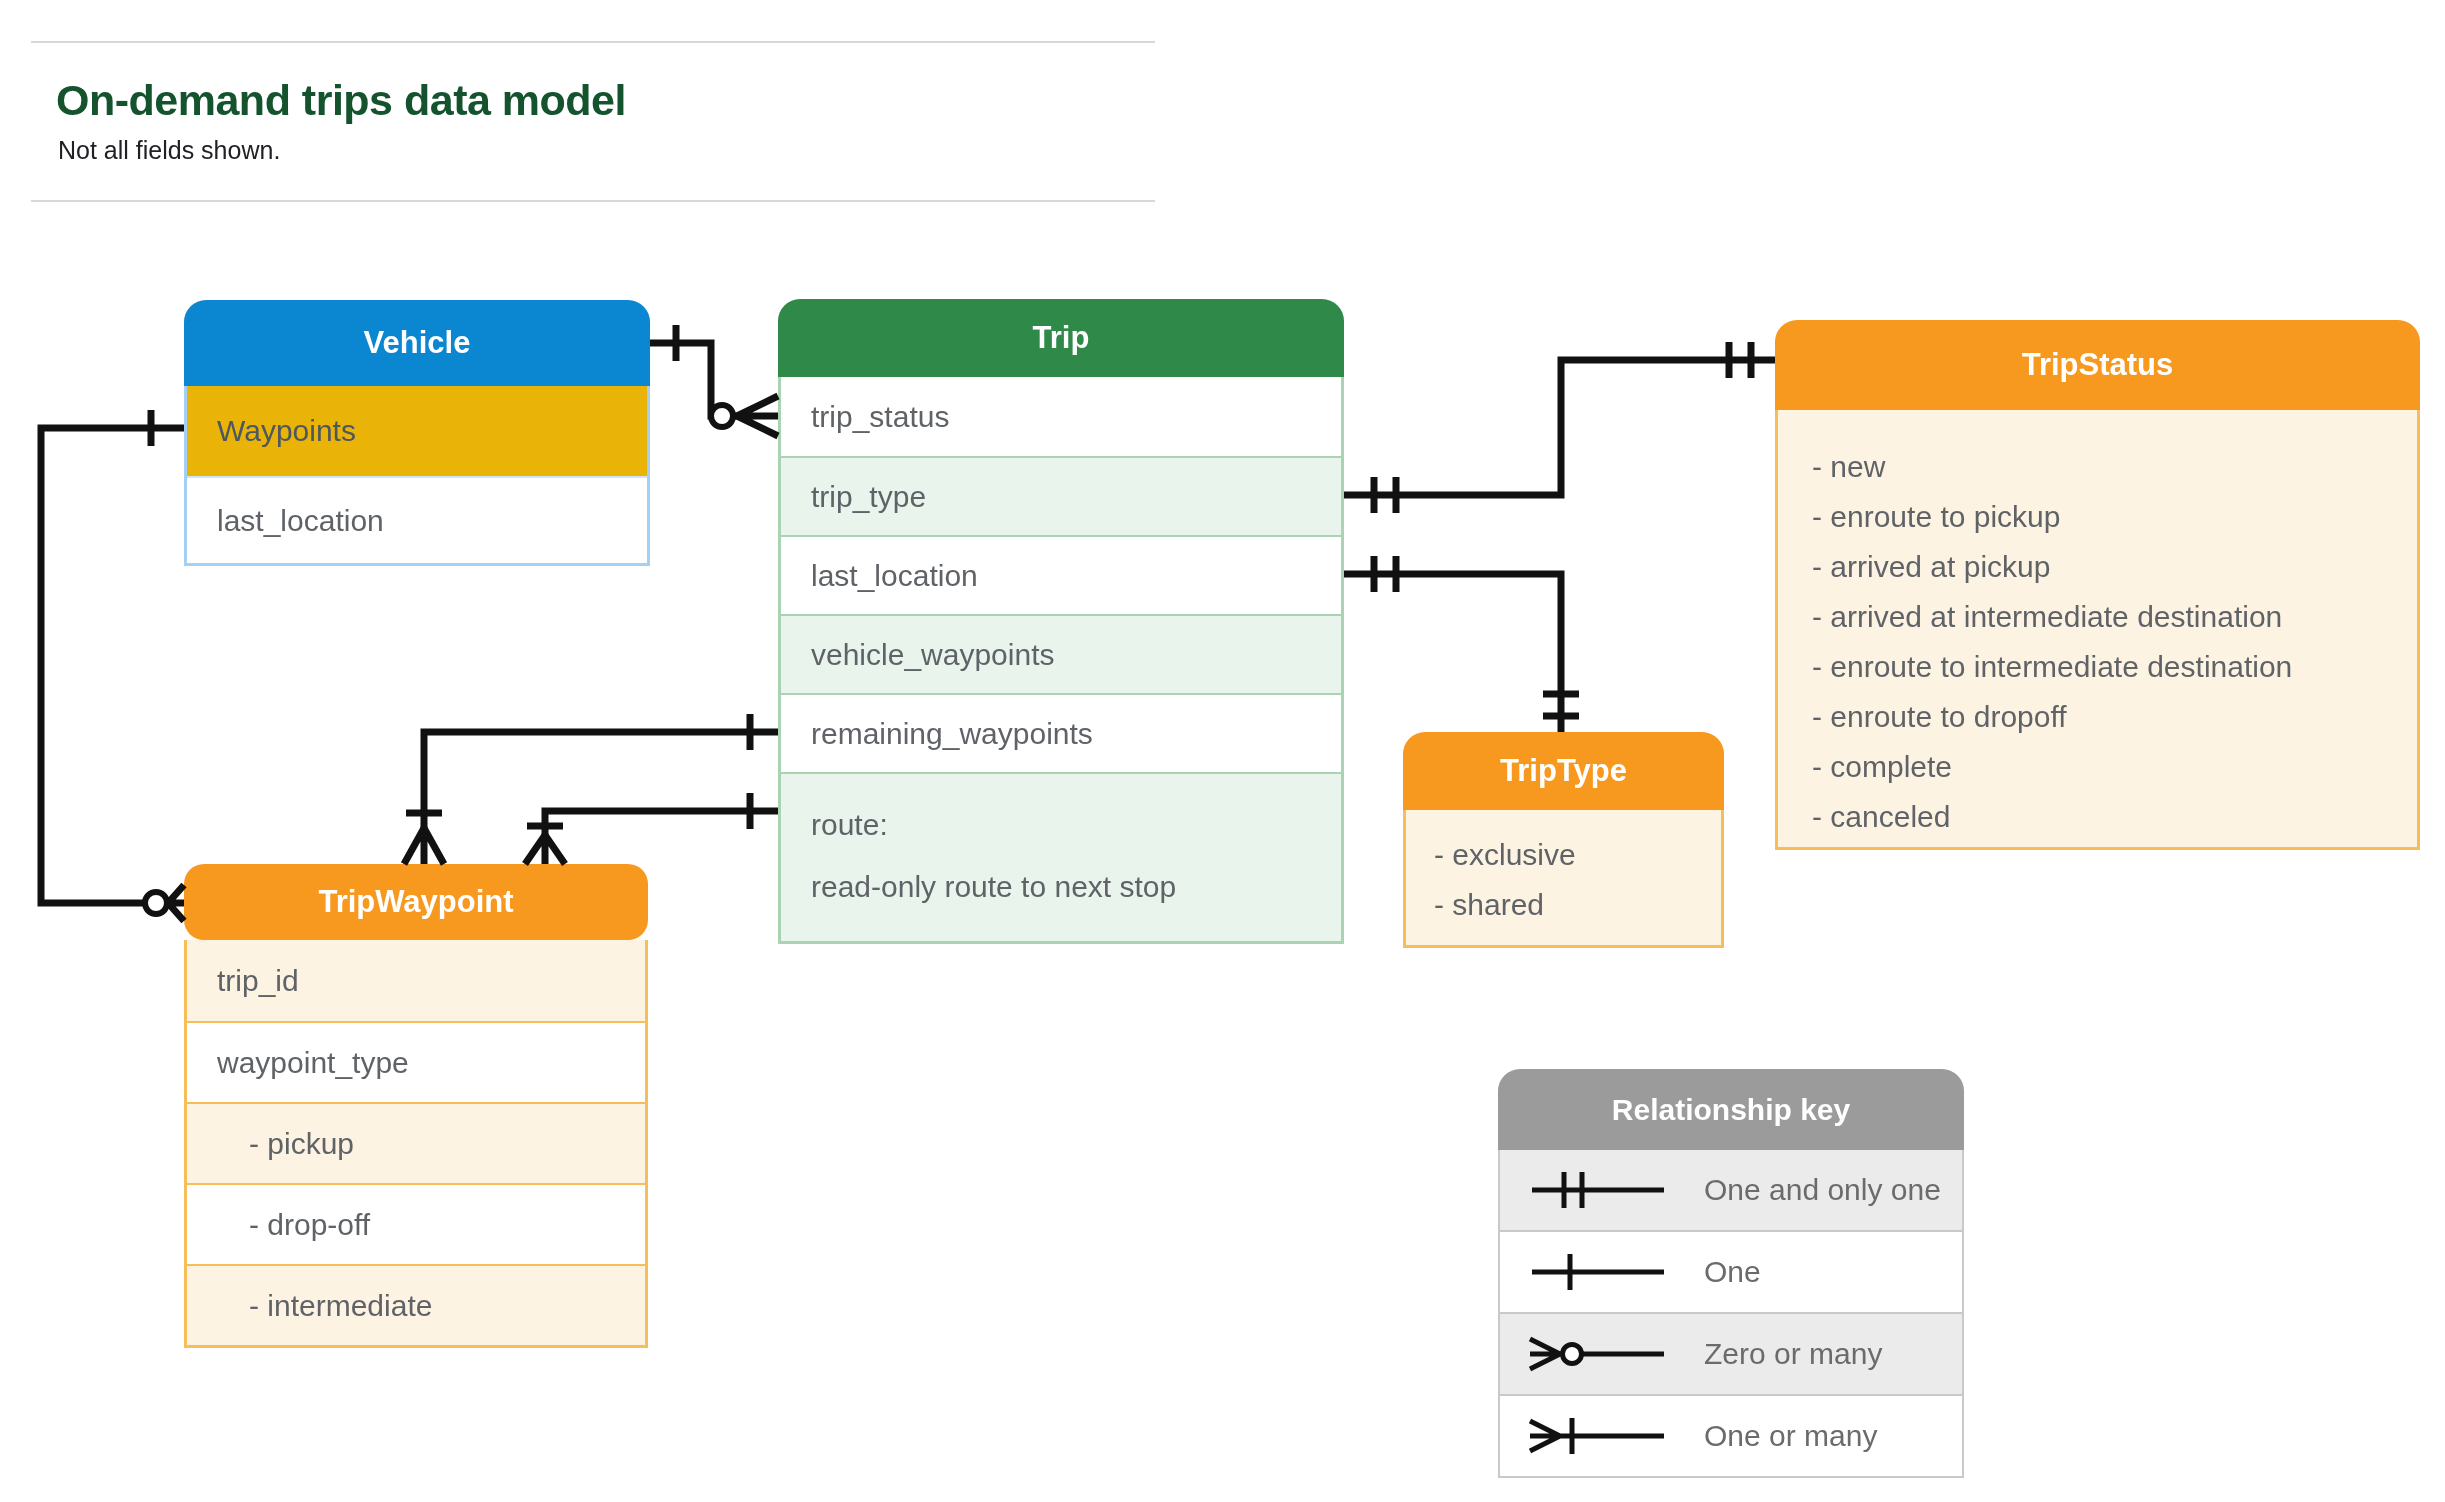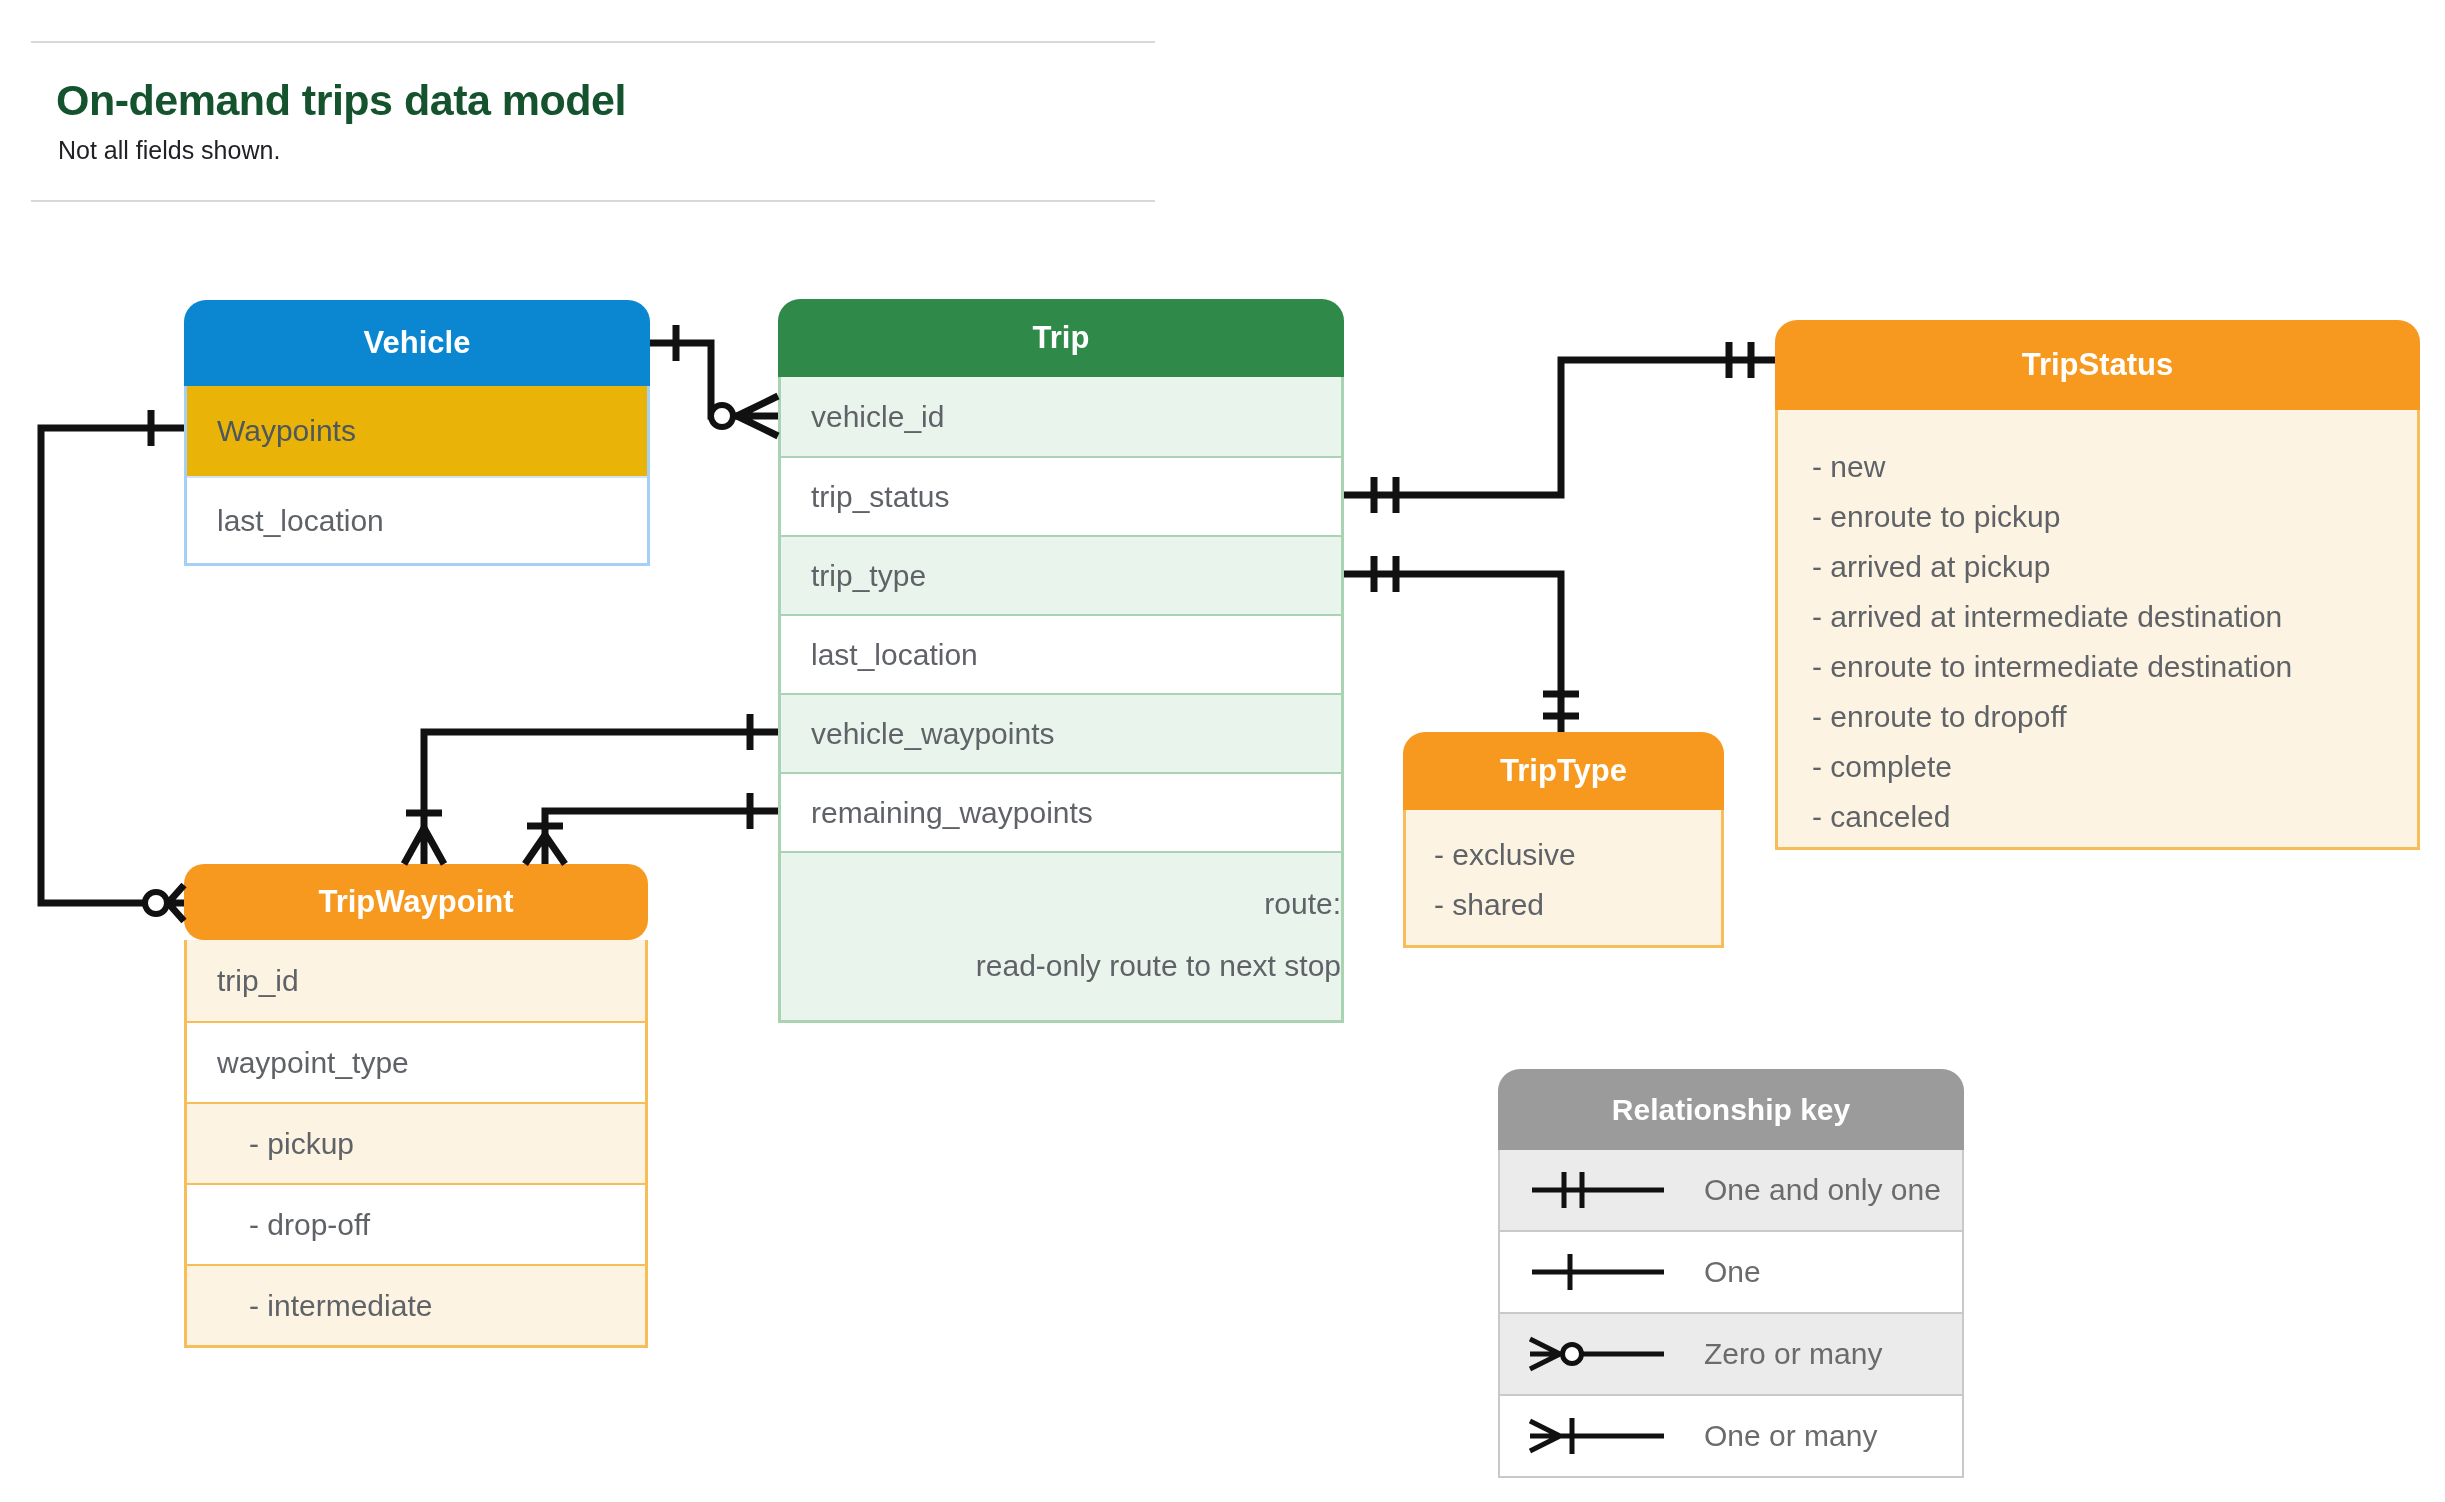--- a/index.html
+++ b/index.html
@@ -31,21 +31,21 @@
   #vehicle .row-white{background:#ffffff;height:87px;}
 
   
   #trip{left:778px;top:299px;width:566px;}
   #trip .hdr{height:78px;background:#2f8a4a;}
   #trip .body{border:3px solid #a9d3b2;border-top:none;}
   #trip .row{height:79px;border-top:2px solid #a9d3b2;}
   #trip .row:first-child{border-top:none;}
   .row-green{background:#e9f4ec;}
   .row-white{background:#ffffff;}
-  #trip .row-route{height:169px;flex-direction:column;align-items:flex-end;justify-content:flex-start;padding-top:34px;}
+  #trip .row-route{height:169px;flex-direction:column;align-items:flex-start;justify-content:flex-start;padding-top:34px;}
   #trip .row-route .line2{margin-top:28px;}
 
   
   #tripstatus{left:1775px;top:320px;width:645px;}
   #tripstatus .hdr{height:90px;background:#f8991f;}
   #tripstatus .body{height:440px;background:#fdf3e2;border:3px solid #f7bd59;border-top:none;padding-top:32px;}
   #tripstatus .item{height:50px;display:flex;align-items:center;padding-left:34px;}
 
   
   #triptype{left:1403px;top:732px;width:321px;}
@@ -129,21 +129,20 @@
   <div class="hdr">Vehicle</div>
   <div class="body">
     <div class="row row-blue">Waypoints</div>
     <div class="row row-white">last_location</div>
   </div>
 </div>
 
 <div class="entity" id="trip">
   <div class="hdr">Trip</div>
   <div class="body">
-    <div class="row row-green">vehicle_id</div>
     <div class="row row-white">trip_status</div>
     <div class="row row-green">trip_type</div>
     <div class="row row-white">last_location</div>
     <div class="row row-green">vehicle_waypoints</div>
     <div class="row row-white">remaining_waypoints</div>
     <div class="row row-green row-route">
       <span>route:</span>
       <span class="line2">read-only route to next stop</span>
     </div>
   </div>

